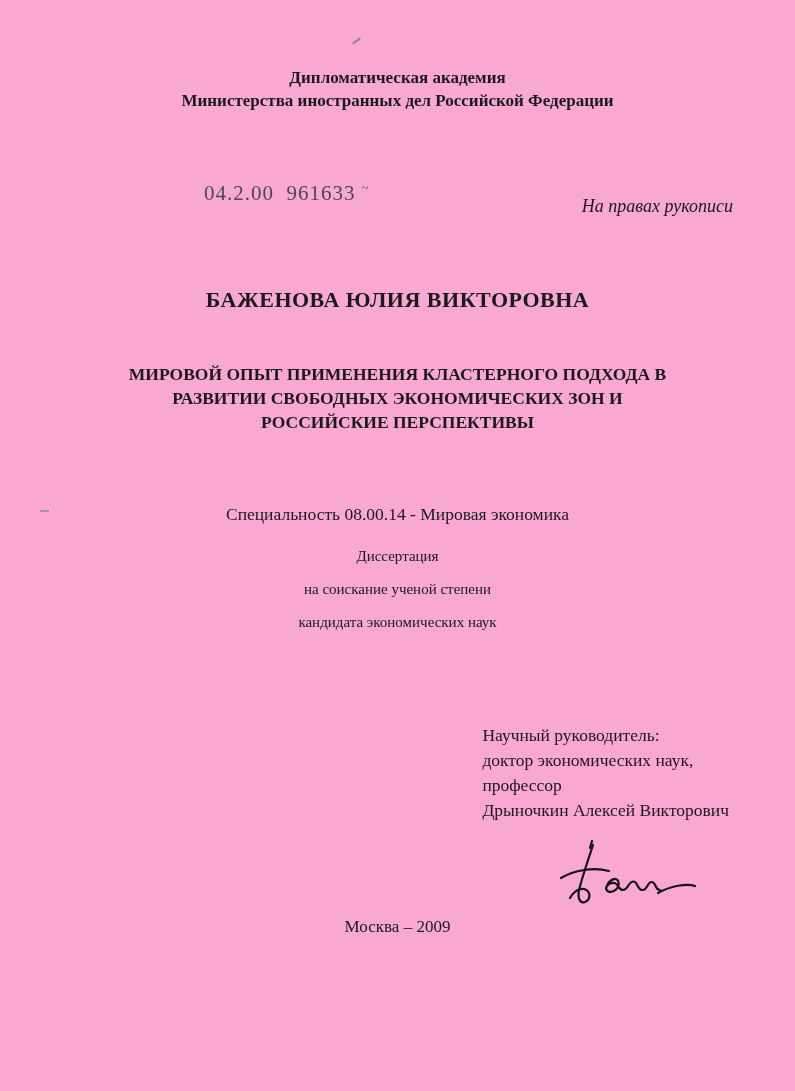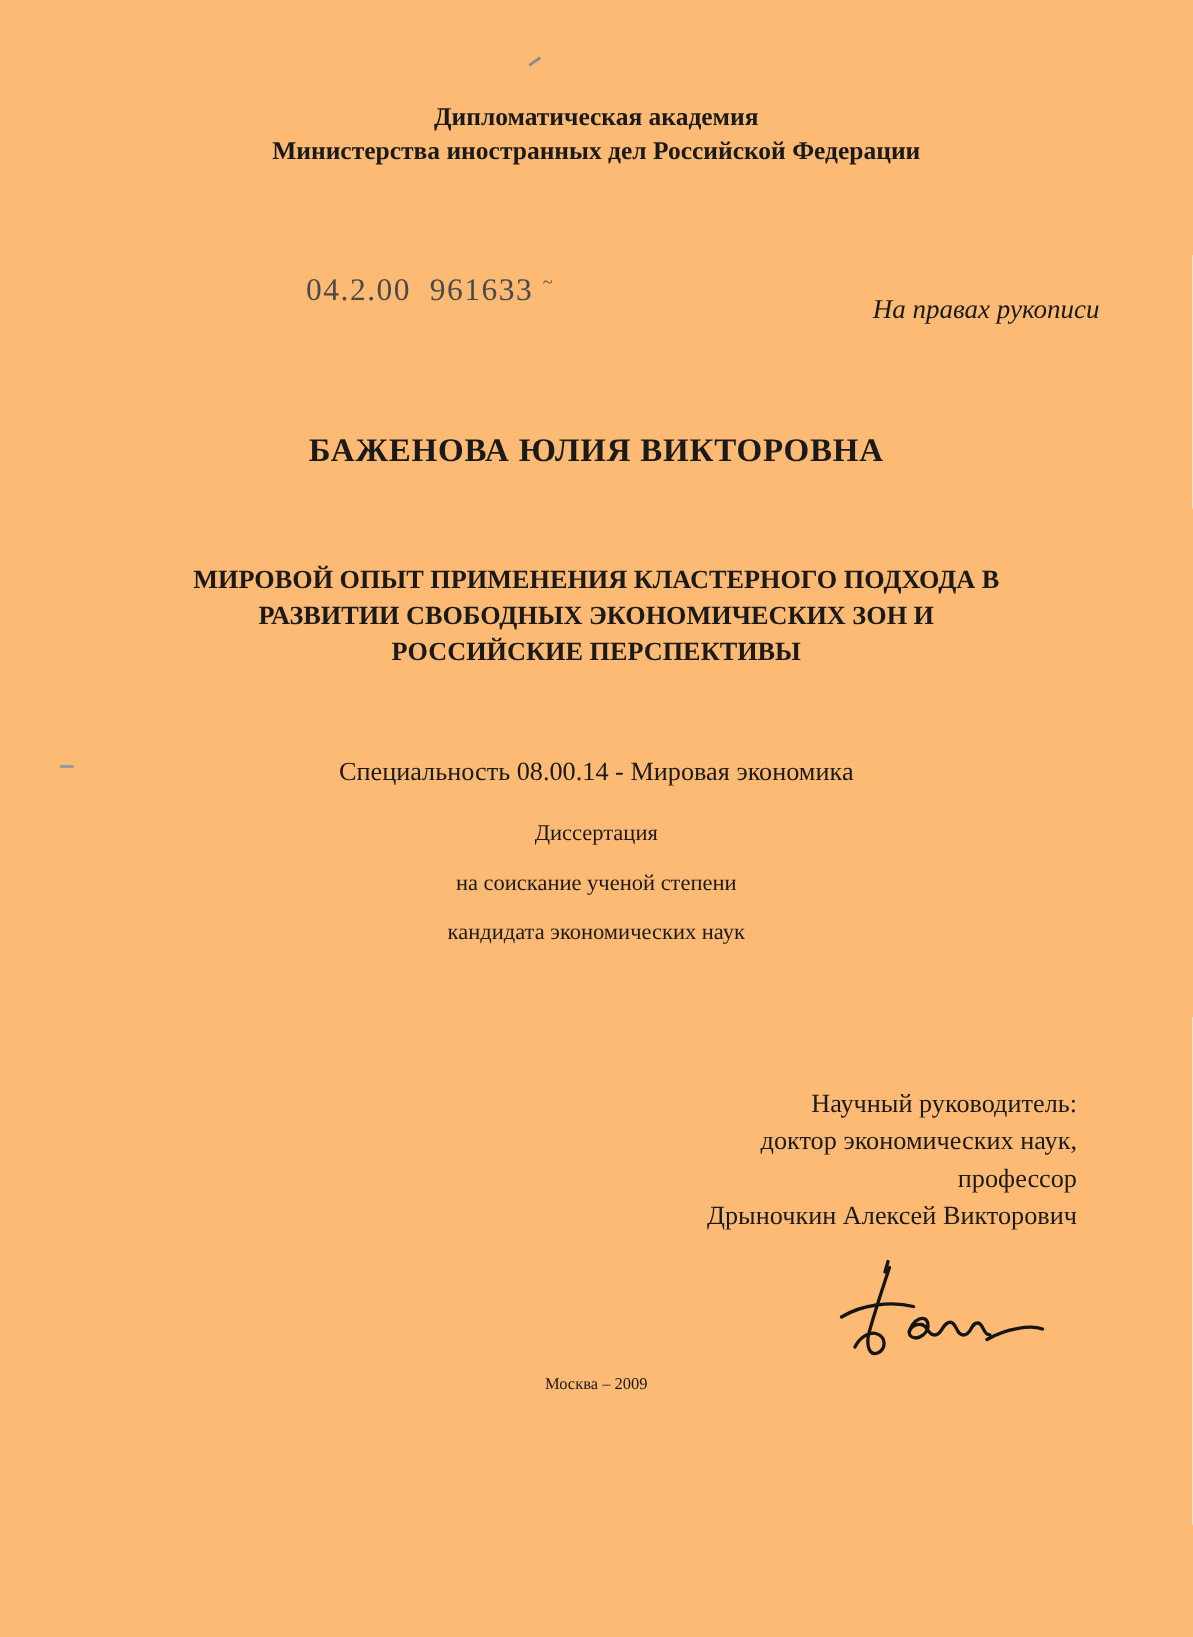--- a/index.html
+++ b/index.html
@@ -1,20 +1,20 @@
 <!DOCTYPE html>
 <html><head>
 <meta charset="utf-8">
 <style>
   html, body { margin: 0; padding: 0; background: #ffffff; }
   .page {
     position: relative;
     width: 795px;
     height: 1091px;
-    background: #fdba74;
+    background: #f9a8d4;
     font-family: "Liberation Serif", serif;
     color: #1a1a1a;
     overflow: hidden;
   }
   .abs { position: absolute; }
   .center { left: 0; width: 795px; text-align: center; }
 
   .institution {
     top: 66px;
     font-weight: bold;
@@ -46,47 +46,46 @@
     top: 287px;
     font-weight: bold;
     font-size: 22px;
     letter-spacing: 0.5px;
   }
   .title {
     top: 362px;
     font-weight: bold;
     font-size: 17.5px;
     line-height: 24px;
-    margin-top: 12px;
   }
   .specialty {
     top: 504px;
     font-size: 17.5px;
   }
   .thesis-type {
     top: 540px;
     font-size: 15px;
     line-height: 33px;
   }
   .supervisor {
-    right: 77px;
+    right: 66px;
     top: 723px;
-    text-align: right;
+    text-align: left;
     font-size: 17.5px;
     line-height: 25px;
   }
   .signature {
     left: 552px;
     top: 836px;
     width: 150px;
     height: 74px;
   }
   .city-year {
     top: 917px;
-    font-size: 11px;
+    font-size: 17px;
   }
   .stray-tick {
     left: 352px;
     top: 40px;
     width: 9px;
     height: 0;
     border-top: 2px solid #8a8a8a;
     transform: rotate(-35deg);
   }
   .stray-dash {

